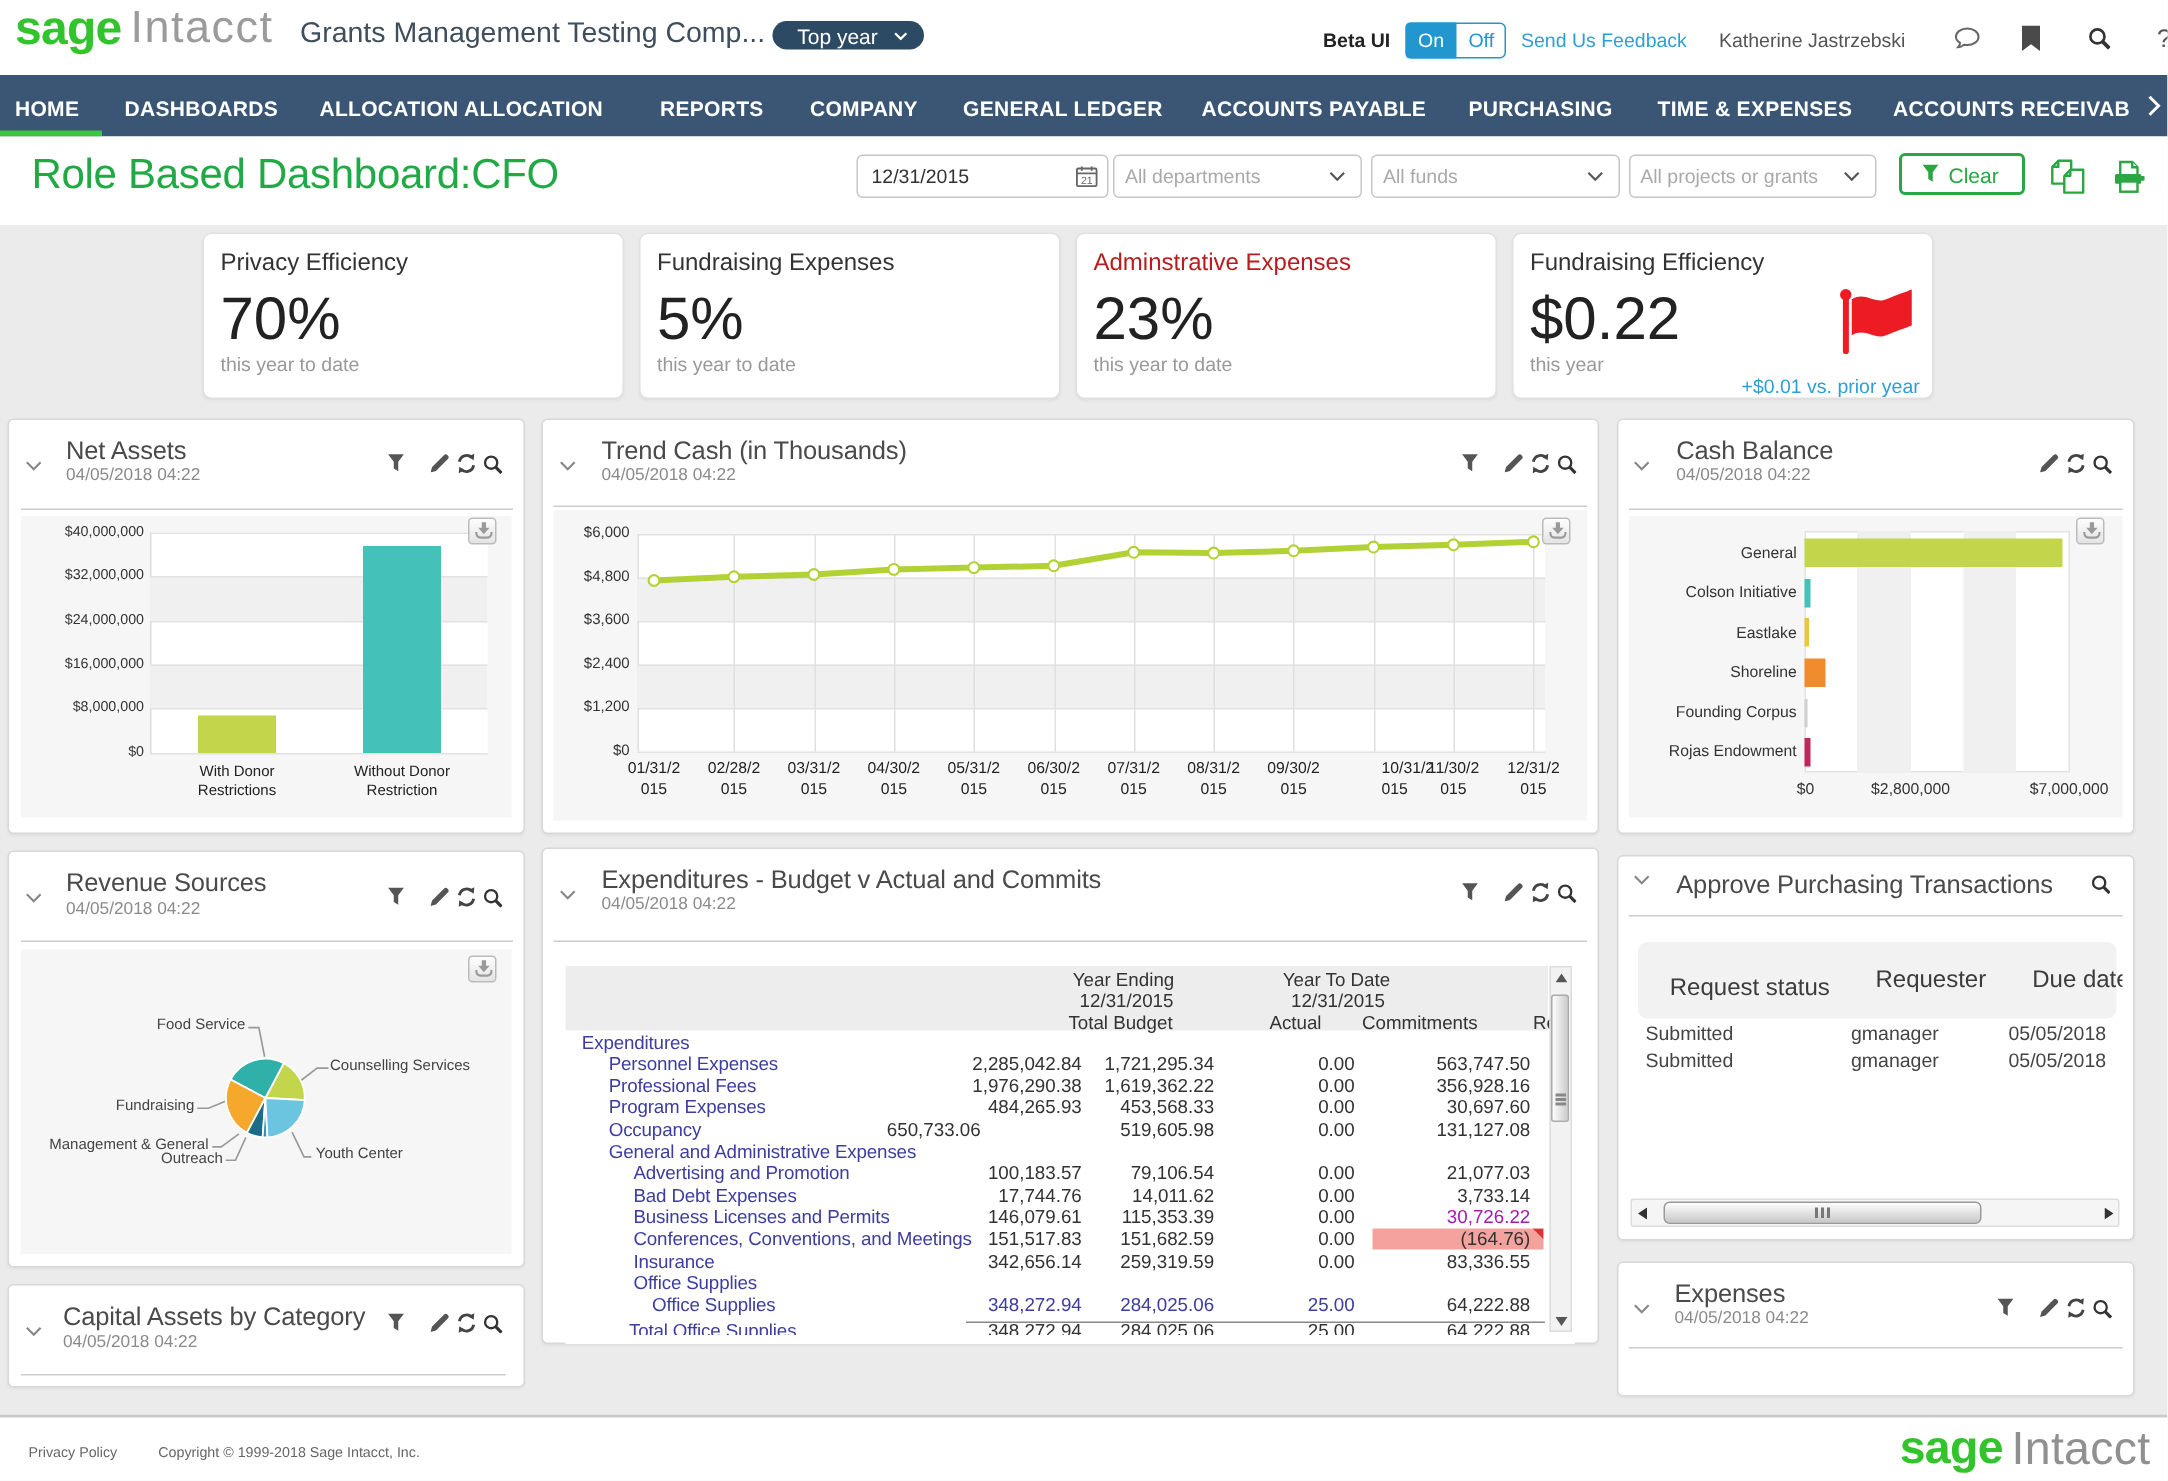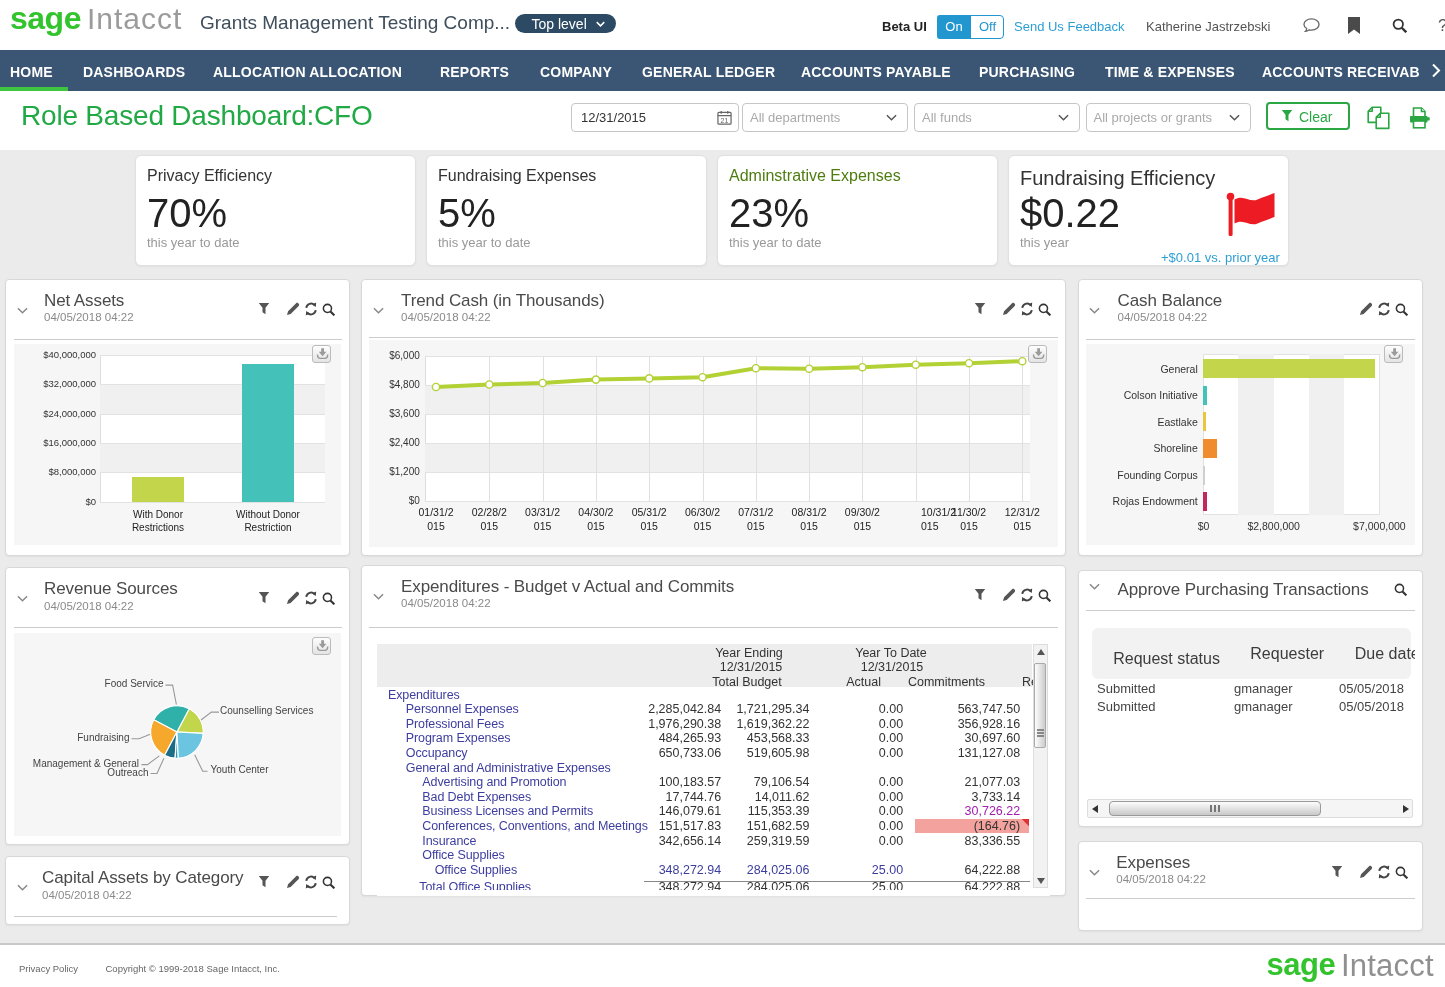--- a/index.html
+++ b/index.html
@@ -6,21 +6,21 @@
 div{line-height:1.15}
 .panel{position:absolute;background:#fff;border:1px solid #d8d8d8;border-radius:4px;box-shadow:0 1px 2px rgba(0,0,0,.05)}
 .chart{position:absolute;background:#f6f6f6}
 .sep{position:absolute;height:1px;background:#ccc}
 </style></head><body>
 <div class="abs" style="left:0;top:0;width:1445px;height:50px;background:#fff"></div>
 <div class="abs" style="left:10px;top:1.5px;font-size:32px;line-height:1;font-weight:bold;color:#33c32d;letter-spacing:-0.5px">sage</div>
 <div class="abs" style="left:87px;top:3.5px;font-size:30px;line-height:1;color:#9b9b9b;letter-spacing:1px">Intacct</div>
 <div class="abs" style="left:200px;top:13px;font-size:19px;line-height:1;color:#3f4e5c">Grants Management Testing Comp...</div>
 <div class="abs" style="left:515.4px;top:13.8px;width:100.7px;height:19.2px;background:#2c4a63;border-radius:10px"></div>
-<div class="abs" style="left:531.5px;top:16.8px;font-size:14px;line-height:1;color:#fff">Top level</div>
+<div class="abs" style="left:531.5px;top:16.8px;font-size:14px;line-height:1;color:#fff">Top year</div>
 <svg style="position:absolute;left:596px;top:21px" width="9" height="6" viewBox="0 0 12 7" fill="none">
     <path d="M1 1l5 5 5-5" stroke="#fff" stroke-width="2"></path>
   </svg>
 <div class="abs" style="left:882px;top:20px;font-size:13px;line-height:1;font-weight:bold;color:#222">Beta UI</div>
 <div class="abs" style="left:937px;top:15px;width:67px;height:24px;border:1px solid #2196cf;border-radius:4px;background:#fff"></div>
 <div class="abs" style="left:937px;top:15px;width:34px;height:24px;background:#2196cf;border-radius:3px 0 0 3px;color:#fff;font-size:13px;text-align:center;line-height:24px">On</div>
 <div class="abs" style="left:971px;top:15px;width:33px;height:24px;color:#2196cf;font-size:13px;text-align:center;line-height:24px">Off</div>
 <div class="abs" style="left:1014px;top:20px;font-size:13px;line-height:1;color:#2e9fd4">Send Us Feedback</div>
 <div class="abs" style="left:1146px;top:20px;font-size:13px;line-height:1;color:#555">Katherine Jastrzebski</div>
 <svg class="abs" style="left:1303px;top:18px" width="17" height="16" viewBox="0 0 18 17" fill="none" stroke="#666" stroke-width="1.4">
@@ -94,25 +94,25 @@
 <div class="abs" style="left:0;top:150px;width:1445px;height:793px;background:#ebebeb"></div>
 <div class="panel" style="left:135px;top:155px;width:281px;height:111px;border-radius:6px;border-color:#e0e0e0"></div>
 <div class="abs" style="left:147px;top:168px;font-size:16px;line-height:1;color:#333">Privacy Efficiency</div>
 <div class="abs" style="left:147px;top:193px;font-size:40px;line-height:1;color:#222">70%</div>
 <div class="abs" style="left:147px;top:236px;font-size:13px;line-height:1;color:#999">this year to date</div>
 <div class="panel" style="left:426px;top:155px;width:281px;height:111px;border-radius:6px;border-color:#e0e0e0"></div>
 <div class="abs" style="left:438px;top:168px;font-size:16px;line-height:1;color:#333">Fundraising Expenses</div>
 <div class="abs" style="left:438px;top:193px;font-size:40px;line-height:1;color:#222">5%</div>
 <div class="abs" style="left:438px;top:236px;font-size:13px;line-height:1;color:#999">this year to date</div>
 <div class="panel" style="left:717px;top:155px;width:281px;height:111px;border-radius:6px;border-color:#e0e0e0"></div>
-<div class="abs" style="left:729px;top:168px;font-size:16px;line-height:1;color:#4d7c0f">Adminstrative Expenses</div>
+<div class="abs" style="left:729px;top:168px;font-size:16px;line-height:1;color:#b91c1c">Adminstrative Expenses</div>
 <div class="abs" style="left:729px;top:193px;font-size:40px;line-height:1;color:#222">23%</div>
 <div class="abs" style="left:729px;top:236px;font-size:13px;line-height:1;color:#999">this year to date</div>
 <div class="panel" style="left:1008px;top:155px;width:281px;height:111px;border-radius:6px;border-color:#e0e0e0"></div>
-<div class="abs" style="left:1020px;top:168px;font-size:20px;line-height:1;color:#333">Fundraising Efficiency</div>
+<div class="abs" style="left:1020px;top:168px;font-size:16px;line-height:1;color:#333">Fundraising Efficiency</div>
 <div class="abs" style="left:1020px;top:193px;font-size:40px;line-height:1;color:#222">$0.22</div>
 <div class="abs" style="left:1020px;top:236px;font-size:13px;line-height:1;color:#999">this year</div>
 <svg class="abs" style="left:1226px;top:190px" width="49" height="46" viewBox="0 0 49 46">
     <circle cx="4.5" cy="6.5" r="3.8" fill="#ed1c24"></circle>
     <rect x="2.6" y="7" width="4" height="39" rx="1.5" fill="#ed1c24"></rect>
     <path d="M8.5 9.5c9-5.5 15 3.5 23 0 7-3 12-4.5 17-6.5v24c-5 2-10 3.5-17 6.5-8 3.5-14-5.5-23 0z" fill="#ed1c24"></path>
   </svg>
 <div class="abs" style="left:1161px;top:251px;font-size:13px;line-height:1;color:#2e9fd4">+$0.01 vs. prior year</div>
 <div class="panel" style="left:5px;top:278.5px;width:344.5px;height:277px"></div>
 <svg style="position:absolute;left:16.6px;top:306.5px" width="11" height="7" viewBox="0 0 12 7" fill="none">
@@ -384,21 +384,21 @@
 <div class="abs" style="left:591.2px;top:717.8px;width:130px;text-align:right;font-size:12.5px;line-height:1;color:#333">1,976,290.38</div>
 <div class="abs" style="left:679.4px;top:717.8px;width:130px;text-align:right;font-size:12.5px;line-height:1;color:#333">1,619,362.22</div>
 <div class="abs" style="left:773.1px;top:717.8px;width:130px;text-align:right;font-size:12.5px;line-height:1;color:#333">0.00</div>
 <div class="abs" style="left:890.2px;top:717.8px;width:130px;text-align:right;font-size:12.5px;line-height:1;color:#333">356,928.16</div>
 <div class="abs" style="left:405.8px;top:732.4px;font-size:12.5px;line-height:1;color:#3d3da0;white-space:nowrap;letter-spacing:-0.1px">Program Expenses</div>
 <div class="abs" style="left:591.2px;top:732.4px;width:130px;text-align:right;font-size:12.5px;line-height:1;color:#333">484,265.93</div>
 <div class="abs" style="left:679.4px;top:732.4px;width:130px;text-align:right;font-size:12.5px;line-height:1;color:#333">453,568.33</div>
 <div class="abs" style="left:773.1px;top:732.4px;width:130px;text-align:right;font-size:12.5px;line-height:1;color:#333">0.00</div>
 <div class="abs" style="left:890.2px;top:732.4px;width:130px;text-align:right;font-size:12.5px;line-height:1;color:#333">30,697.60</div>
 <div class="abs" style="left:405.8px;top:747.0px;font-size:12.5px;line-height:1;color:#3d3da0;white-space:nowrap;letter-spacing:-0.1px">Occupancy</div>
-<div class="abs" style="left:591.2px;top:747.0px;width:130px;text-align:right;font-size:12.5px;line-height:1;color:#333">650,733.06</div>
+<div class="abs" style="left:591.2px;top:747.0px;width:130px;text-align:left;font-size:12.5px;line-height:1;color:#333">650,733.06</div>
 <div class="abs" style="left:679.4px;top:747.0px;width:130px;text-align:right;font-size:12.5px;line-height:1;color:#333">519,605.98</div>
 <div class="abs" style="left:773.1px;top:747.0px;width:130px;text-align:right;font-size:12.5px;line-height:1;color:#333">0.00</div>
 <div class="abs" style="left:890.2px;top:747.0px;width:130px;text-align:right;font-size:12.5px;line-height:1;color:#333">131,127.08</div>
 <div class="abs" style="left:405.8px;top:761.6px;font-size:12.5px;line-height:1;color:#3d3da0;white-space:nowrap;letter-spacing:-0.1px">General and Administrative Expenses</div>
 <div class="abs" style="left:422.3px;top:776.2px;font-size:12.5px;line-height:1;color:#3d3da0;white-space:nowrap;letter-spacing:-0.1px">Advertising and Promotion</div>
 <div class="abs" style="left:591.2px;top:776.2px;width:130px;text-align:right;font-size:12.5px;line-height:1;color:#333">100,183.57</div>
 <div class="abs" style="left:679.4px;top:776.2px;width:130px;text-align:right;font-size:12.5px;line-height:1;color:#333">79,106.54</div>
 <div class="abs" style="left:773.1px;top:776.2px;width:130px;text-align:right;font-size:12.5px;line-height:1;color:#333">0.00</div>
 <div class="abs" style="left:890.2px;top:776.2px;width:130px;text-align:right;font-size:12.5px;line-height:1;color:#333">21,077.03</div>
 <div class="abs" style="left:422.3px;top:790.8px;font-size:12.5px;line-height:1;color:#3d3da0;white-space:nowrap;letter-spacing:-0.1px">Bad Debt Expenses</div>

